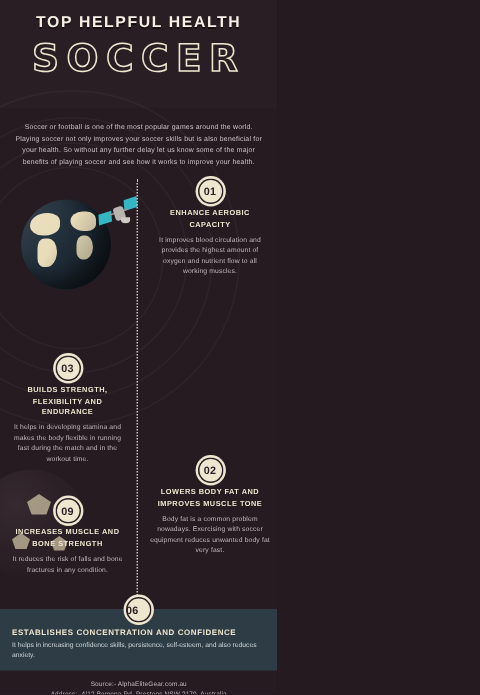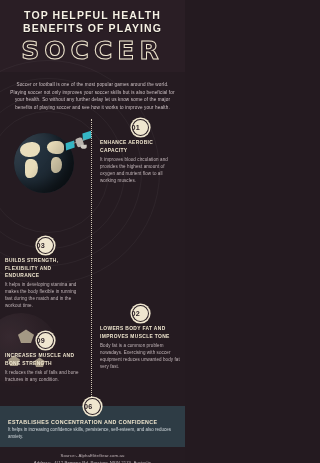--- a/index.html
+++ b/index.html
@@ -98,21 +98,21 @@
     position:absolute;left:-16px;top:196px;width:74px;height:74px;border-radius:50%;
     background:radial-gradient(circle at 35% 32%, #3a2c33 0%, #2a1f25 60%, #201319 100%);
     opacity:.85;
   }
   .ball-patch{position:absolute;background:#e8dcb9;opacity:.75;}
   .bp1{width:16px;height:14px;left:34px;top:16px;clip-path:polygon(50% 0,100% 38%,80% 100%,20% 100%,0 38%);}
   .bp2{width:12px;height:11px;left:24px;top:42px;clip-path:polygon(50% 0,100% 38%,80% 100%,20% 100%,0 38%);}
   .bp3{width:11px;height:10px;left:50px;top:44px;clip-path:polygon(50% 0,100% 38%,80% 100%,20% 100%,0 38%);}
 
   
-  .item{position:absolute;width:92px;text-align:left;box-sizing:border-box;}
+  .item{position:absolute;width:92px;text-align:center;box-sizing:border-box;}
   .item.right{left:93px;padding:0 5px 0 7px;}
   .item.left{left:0px;padding:0 7px 0 5px;}
 
   .badge{
     width:17px;height:17px;border-radius:50%;
     background:#efe6cf;color:#2a1f25;
     font-size:7.2px;font-weight:bold;line-height:17px;
     margin:0 auto 3px auto;
     box-shadow:0 0 0 1px #2a1f25 inset, 0 0 0 1.6px #efe6cf;
     letter-spacing:.2px;
@@ -143,21 +143,20 @@
   }
   .source div{color:#c6babd;font-size:4.3px;line-height:6.4px;letter-spacing:.1px;}
 </style>
 </head>
 <body>
 
 <div class="page">
 
   <div class="header">
     <div class="header-line">TOP HELPFUL HEALTH</div>
-    <div class="header-line">BENEFITS OF PLAYING</div>
     <div class="soccer-word">SOCCER</div>
   </div>
 
   <div class="intro">Soccer or football is one of the most popular games around the world. Playing soccer not only improves your soccer skills but is also beneficial for your health. So without any further delay let us know some of the major benefits of playing soccer and see how it works to improve your health.</div>
 
   <div class="body-area">
 
     <div class="orbit o1"></div>
     <div class="orbit o2"></div>
     <div class="orbit o3"></div>

